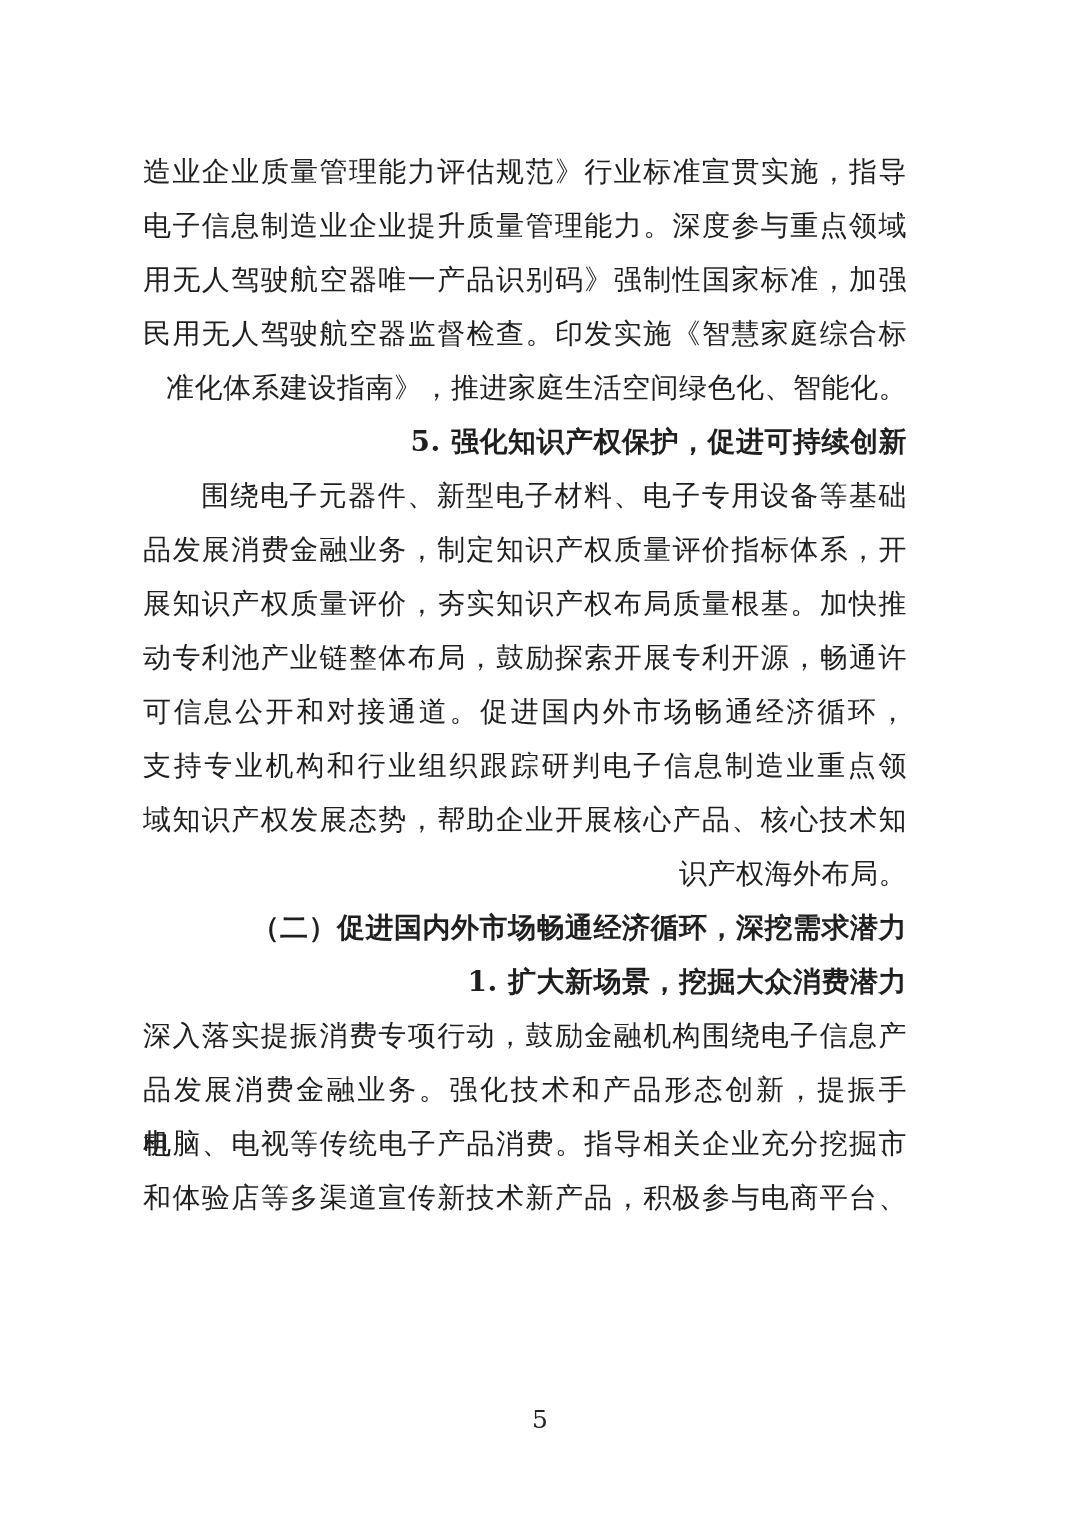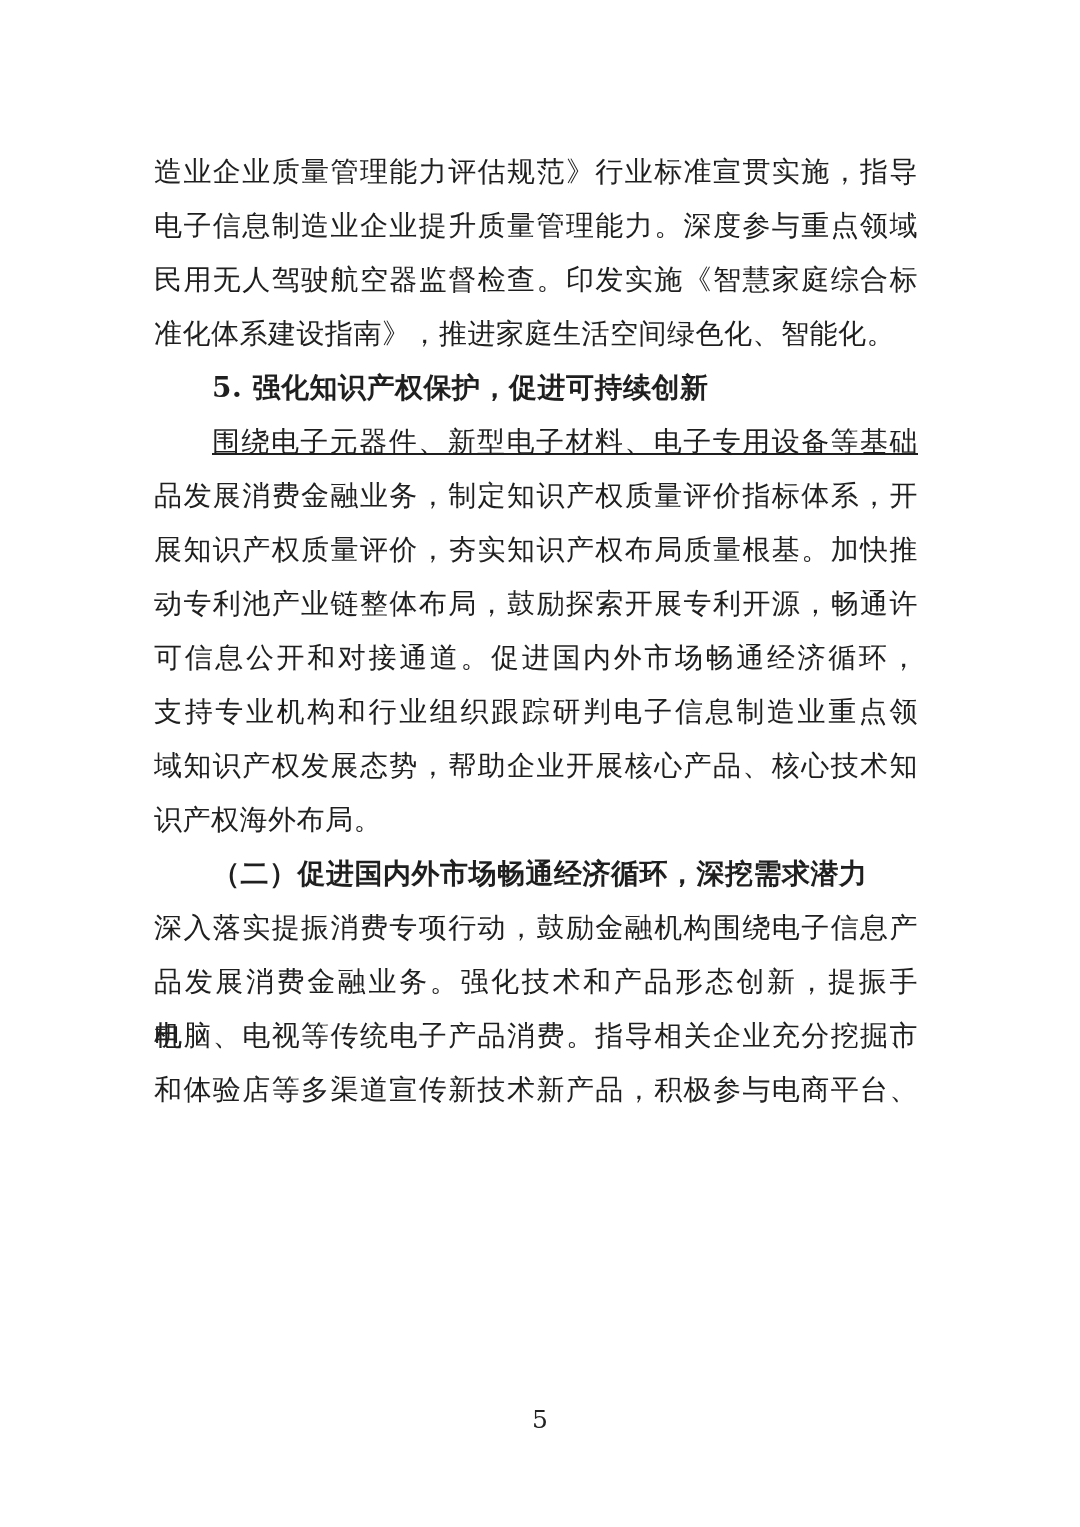--- a/index.html
+++ b/index.html
@@ -13,44 +13,43 @@
     height: 1527px;
     margin: 0 auto;
     background: #ffffff;
     color: #1f1f1f;
     font-family: "DejaVu Serif", "Liberation Serif", serif;
     overflow: hidden;
   }
   .content {
     position: absolute;
     top: 145px;
-    left: 154px;
+    left: 143px;
     width: 764px;
   }
   .line {
     font-size: 28px;
     line-height: 54px;
     height: 54px;
     letter-spacing: 0.5px;
     white-space: pre;
-    text-align: left;
+    text-align: right;
   }
   
   .line.fill {
     white-space: normal;
     text-align: justify;
     text-align-last: justify;
   }
   .line.indent {
     padding-left: 58px;
   }
   .line.indent.fill {
     padding-left: 58px;
     width: 706px;
-    text-decoration: underline;
   }
   .line.head {
     font-weight: bold;
   }
   .page-number {
     position: absolute;
     top: 1400px;
     left: 0;
     width: 1080px;
     text-align: center;
@@ -59,31 +58,33 @@
     color: #222222;
   }
 </style>
 </head>
 <body>
 
 <div class="page">
   <div class="content">
     <div class="line fill">造业企业质量管理能力评估规范》行业标准宣贯实施，指导</div>
     <div class="line fill">电子信息制造业企业提升质量管理能力。深度参与重点领域</div>
+    <div class="line fill">用无人驾驶航空器唯一产品识别码》强制性国家标准，加强</div>
     <div class="line fill">民用无人驾驶航空器监督检查。印发实施《智慧家庭综合标</div>
     <div class="line">准化体系建设指南》，推进家庭生活空间绿色化、智能化。</div>
     <div class="line head indent">5. 强化知识产权保护，促进可持续创新</div>
     <div class="line indent fill">围绕电子元器件、新型电子材料、电子专用设备等基础</div>
     <div class="line fill">品发展消费金融业务，制定知识产权质量评价指标体系，开</div>
     <div class="line fill">展知识产权质量评价，夯实知识产权布局质量根基。加快推</div>
     <div class="line fill">动专利池产业链整体布局，鼓励探索开展专利开源，畅通许</div>
     <div class="line fill">可信息公开和对接通道。促进国内外市场畅通经济循环，</div>
     <div class="line fill">支持专业机构和行业组织跟踪研判电子信息制造业重点领</div>
     <div class="line fill">域知识产权发展态势，帮助企业开展核心产品、核心技术知</div>
     <div class="line">识产权海外布局。</div>
     <div class="line head indent">（二）促进国内外市场畅通经济循环，深挖需求潜力</div>
+    <div class="line head indent">1. 扩大新场景，挖掘大众消费潜力</div>
     <div class="line fill">深入落实提振消费专项行动，鼓励金融机构围绕电子信息产</div>
     <div class="line fill">品发展消费金融业务。强化技术和产品形态创新，提振手机、</div>
     <div class="line fill">电脑、电视等传统电子产品消费。指导相关企业充分挖掘市</div>
     <div class="line fill">和体验店等多渠道宣传新技术新产品，积极参与电商平台、</div>
   </div>
   <div class="page-number">5</div>
 </div>
 
 </body></html>

